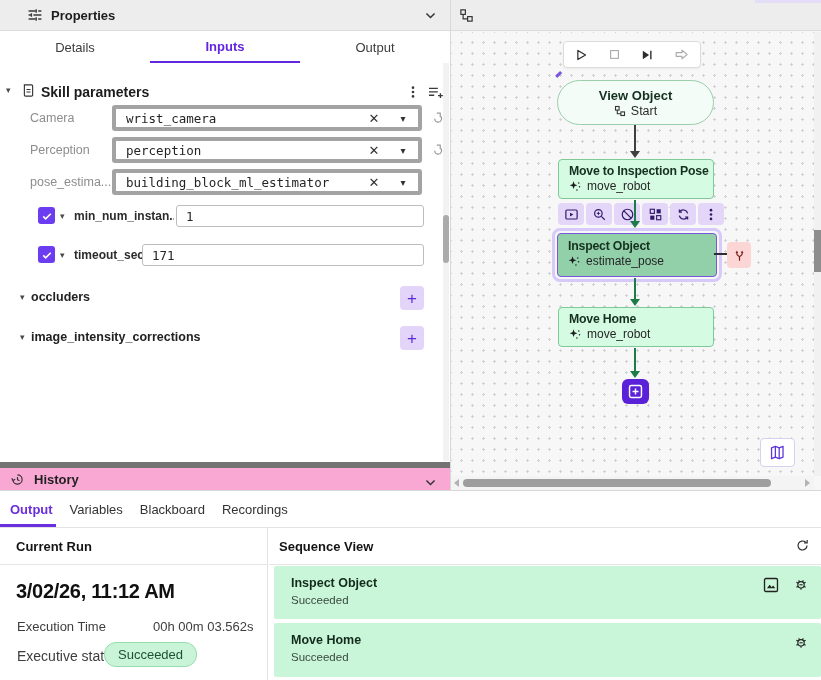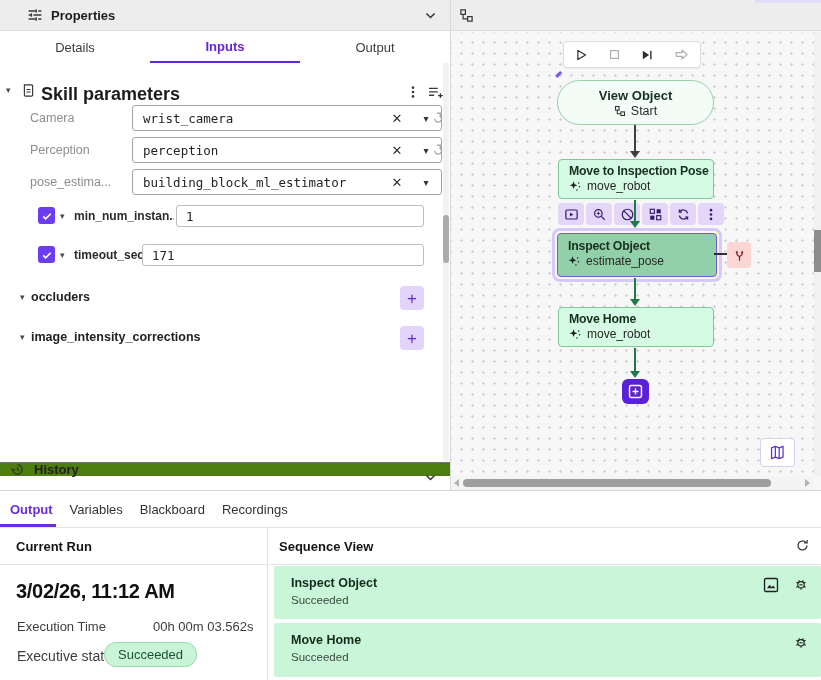--- a/index.html
+++ b/index.html
@@ -18,29 +18,29 @@
   #props .phead .icon{margin:0 8px 0 27px;}
   #props .chev{position:absolute;right:13px;top:9px;}
   .tabs{position:absolute;left:0;top:31px;width:450px;height:32px;display:flex;justify-content:center;}
   .tab{flex:1;display:flex;align-items:center;justify-content:center;font-size:13px;
        color:#3c3c3c;box-sizing:border-box;cursor:pointer;}
   .tab.active{color:#6326df;font-weight:700;border-bottom:2.5px solid #6326df;}
 
   .sec-head{position:absolute;left:0;top:82px;width:450px;height:20px;}
   .sec-caret{position:absolute;left:6px;top:3px;font-size:9px;color:#4a4a4a;}
   .sec-doc{position:absolute;left:21px;top:1px;}
-  .sec-title{position:absolute;left:41px;top:2px;font-weight:700;font-size:18px;color:#1c1c1c;text-align:right;}
+  .sec-title{position:absolute;left:41px;top:2px;font-weight:700;font-size:14px;color:#1c1c1c;text-align:right;}
   .sec-kebab{position:absolute;left:406px;top:2px;}
   .sec-addlist{position:absolute;left:427px;top:2px;}
 
   .prow{position:absolute;left:0;width:450px;height:26px;}
   .flabel{position:absolute;left:30px;top:6px;font-size:12.5px;color:#8d8d8d;white-space:nowrap;
           max-width:80px;overflow:hidden;}
-  .finput{position:absolute;left:112px;top:0;width:310px;height:26px;border:1px solid #a3a3a3;
-          border-radius:3px;background:#fff;display:flex;align-items:center;box-sizing:border-box;margin-left:20px;}
+  .finput{position:absolute;left:112px;top:0;width:310px;height:26px;border:4px solid #a3a3a3;
+          border-radius:3px;background:#fff;display:flex;align-items:center;box-sizing:border-box;}
   .finput input{border:0;outline:0;background:transparent;flex:1;padding:0 0 0 10px;
                 font-size:12.5px;color:#242424;min-width:0;}
   .fx{width:28px;text-align:center;font-size:13px;color:#333;cursor:pointer;}
   .fcaret{width:30px;text-align:center;font-size:10px;color:#333;cursor:pointer;}
   .flink{position:absolute;left:431px;top:6px;}
 
   .cbrow{position:absolute;left:0;width:450px;height:22px;}
   .cbox{position:absolute;left:38px;top:2px;width:17px;height:17px;background:#6b3cf0;
         border-radius:3px;display:flex;align-items:center;justify-content:center;cursor:pointer;}
   .cb-caret{position:absolute;left:60px;top:6px;font-size:9px;color:#4a4a4a;}
@@ -106,22 +106,22 @@
           border:1px solid #d8d0ef;border-radius:4px;display:flex;align-items:center;
           justify-content:center;box-sizing:border-box;cursor:pointer;}
 
   .hsb{position:absolute;left:0;top:476px;width:363px;height:14px;background:#f4f4f4;}
   .hsb .thumb{position:absolute;left:12px;top:3px;width:308px;height:8px;background:#9e9e9e;border-radius:4px;}
   .sb-arrow{position:absolute;top:3px;width:0;height:0;border-top:4px solid transparent;border-bottom:4px solid transparent;}
   .vsb{position:absolute;right:0;top:32px;width:7px;height:444px;background:#f1f1f1;}
   .vsb .thumb{position:absolute;left:0;top:198px;width:7px;height:42px;background:#8d8d8d;}
 
   
-  #hist{position:absolute;left:0;top:462px;width:450px;height:14px;background:#4d7c0f;
-        border-top:1px solid #737373;box-sizing:border-box;display:flex;align-items:center;}
+  #hist{position:absolute;left:0;top:462px;width:450px;height:28px;background:#f9a8d4;
+        border-top:6px solid #737373;box-sizing:border-box;display:flex;align-items:center;}
   #hist .icon{margin:0 9px 0 10px;}
   #hist .htitle{font-weight:700;font-size:13px;}
   #hist .chev{position:absolute;right:13px;top:8px;}
 
   
   #bottom{position:absolute;left:0;top:490px;width:821px;height:190px;background:#fff;
           border-top:1px solid #d8d8d8;box-sizing:border-box;}
   .btabs{position:relative;height:36px;display:flex;align-items:center;padding-left:10px;gap:17px;}
   .btab{font-size:13px;color:#333;cursor:pointer;}
   .btab.active{color:#6b2de0;font-weight:700;}

